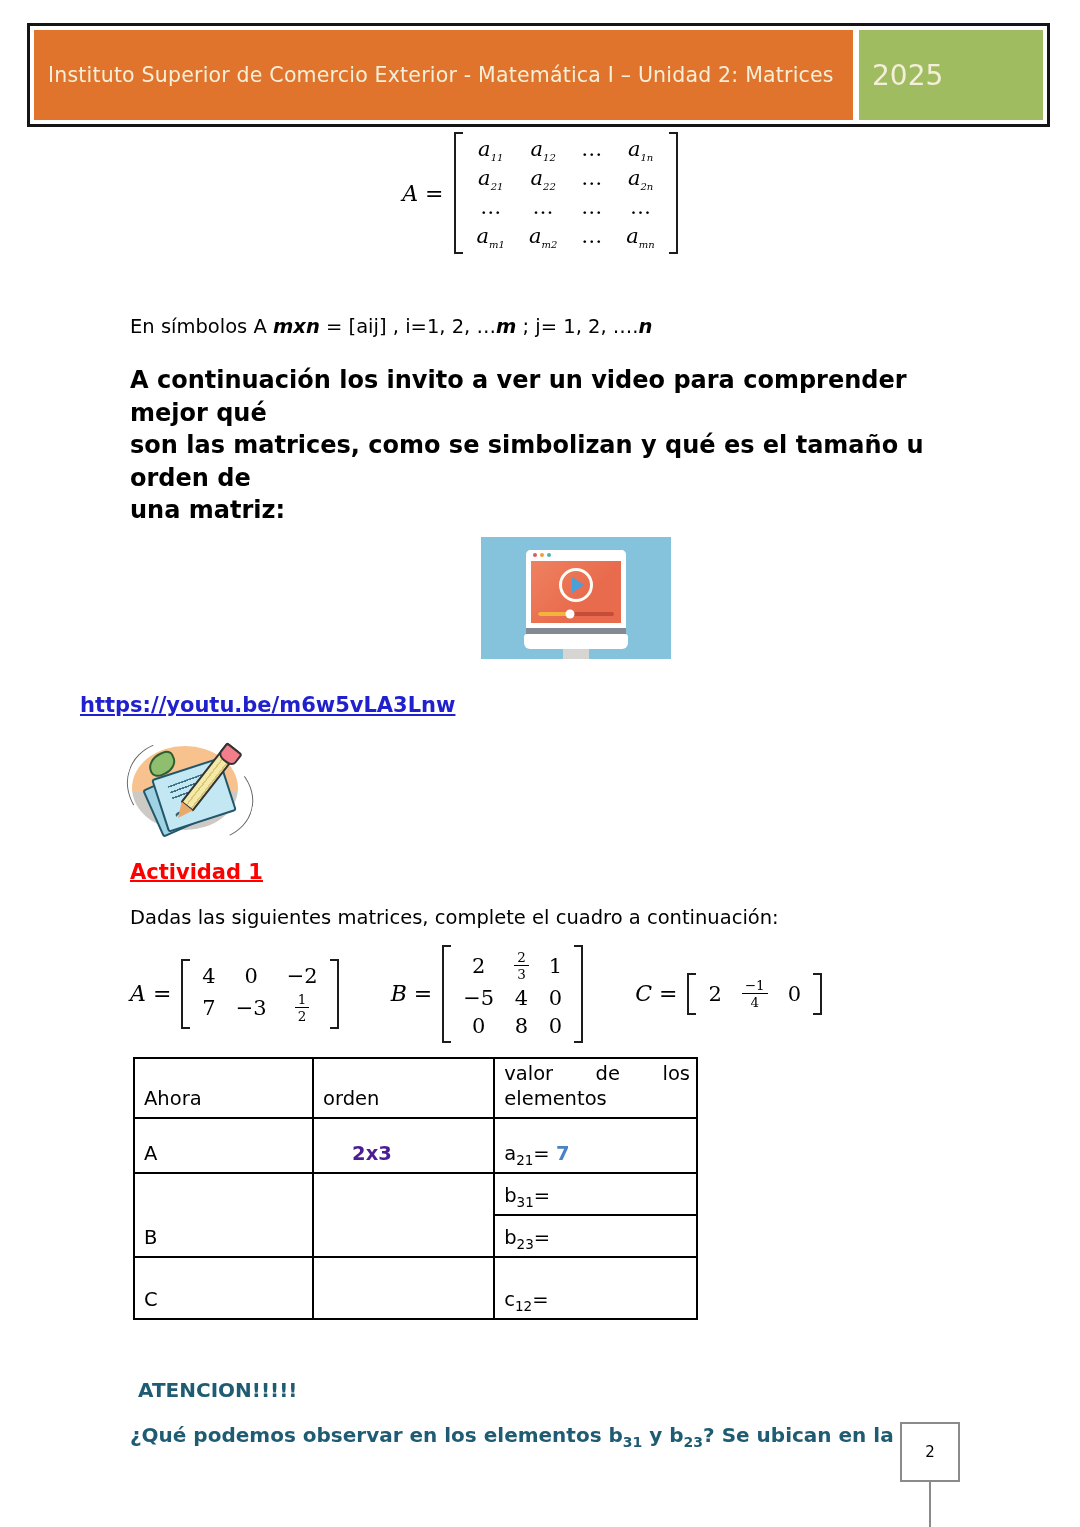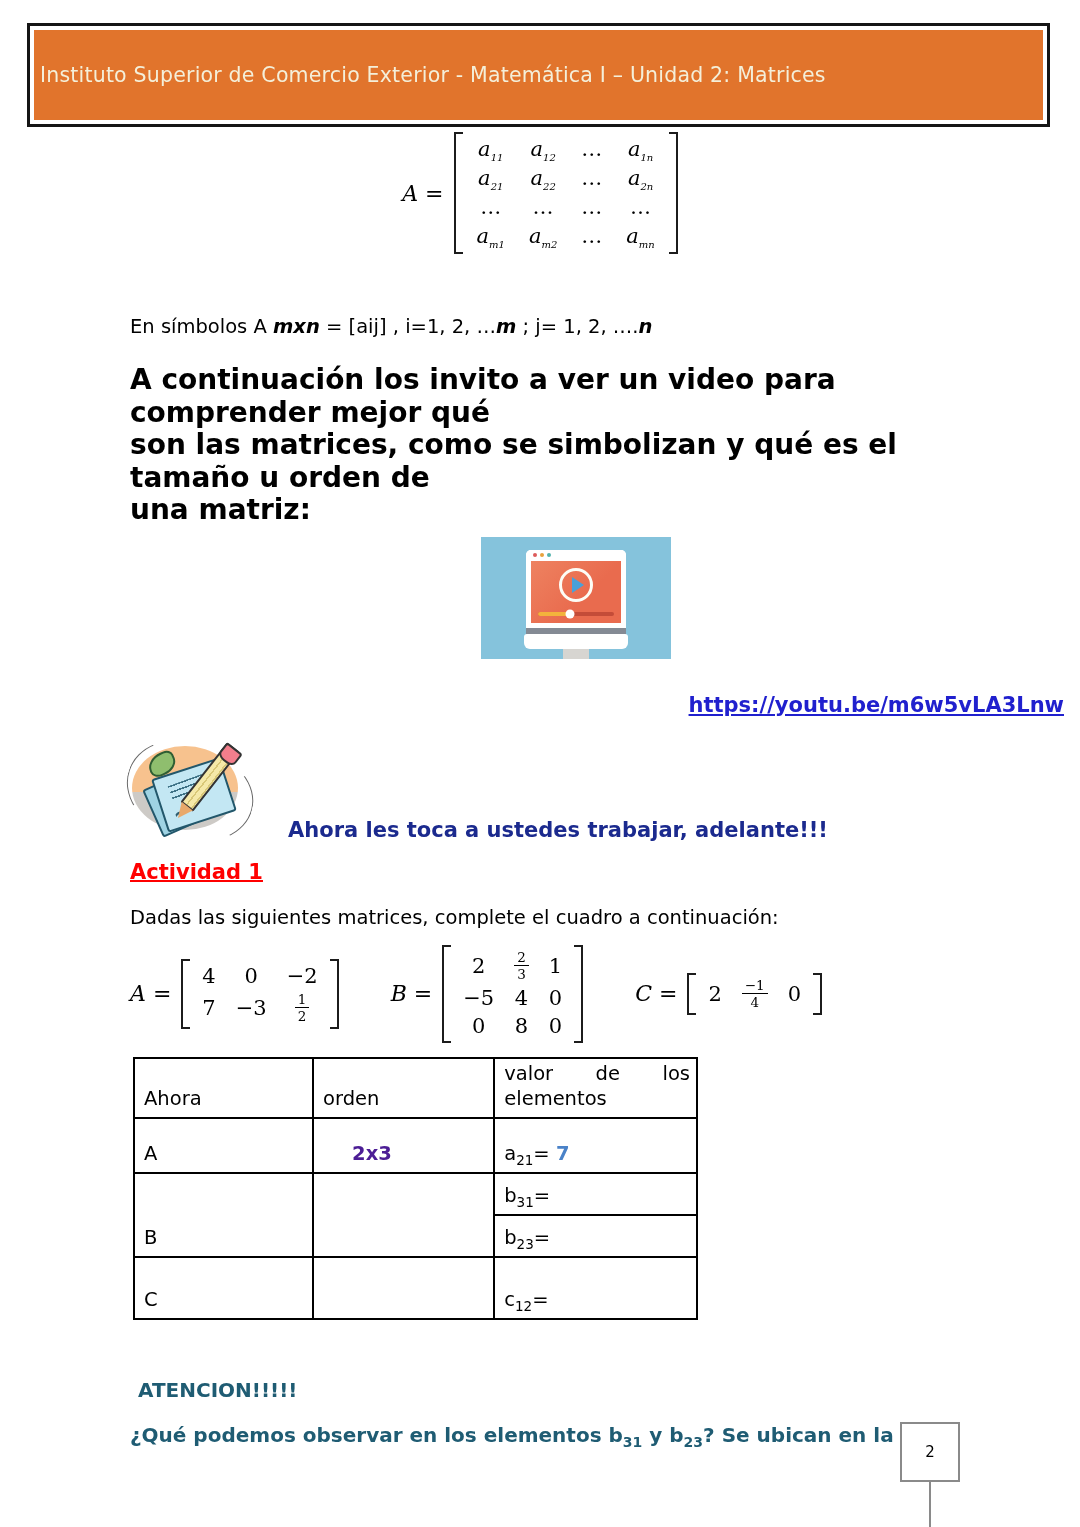--- a/index.html
+++ b/index.html
@@ -13,21 +13,21 @@
   sub { font-size: 13px; line-height: 0; }
 
   
   .hdr {
     margin: 23px 30px 0 27px; height: 104px;
     border: 3px solid #151515; padding: 4px; background: #fff;
     display: flex; gap: 6px;
   }
   .hdr-orange {
     flex: 1; background: #E1742C; color: #F4EFD9;
-    display: flex; align-items: center; padding-left: 6px;
+    display: flex; align-items: center; padding-left: 14px;
     font-size: 20.5px; letter-spacing: .2px;
   }
   .hdr-green {
     width: 184px; background: #A0BC61; color: #F4EFD9;
     display: flex; align-items: center; padding-left: 13px; font-size: 28px;
   }
 
   
   .mat { display: inline-flex; align-items: center; }
   .mlabel {
@@ -47,42 +47,42 @@
   .mcell sub { font-style: italic; font-size: 10px; text-align: center; }
   .frac { display: inline-flex; flex-direction: column; vertical-align: middle; line-height: 1.1; }
   .fnum { display: block; font-size: 13.5px; border-bottom: 1.3px solid #000; padding: 0 3px 1px; text-align: center; }
   .fden { display: block; font-size: 13.5px; padding-top: 1px; text-align: center; }
 
   .gmatrix-wrap { display: flex; justify-content: center; margin-top: 5px; }
   .gmatrix-wrap .mcell { padding: 2px 12px; line-height: 25px; }
 
   
   .symbols { margin: 61px 0 0 130px; font-size: 19.5px; }
-  .bold-para { margin: 26px 0 0 130px; width: 860px; font-size: 28px; font-weight: bold; line-height: 32.5px; }
+  .bold-para { margin: 26px 0 0 130px; width: 860px; font-size: 24px; font-weight: bold; line-height: 32.5px; }
 
   
   .video-fig {
     position: relative; width: 190px; height: 122px;
     background: #85C3DC; margin: 10px auto 0; left: 36px;
   }
   .mon { position: absolute; left: 45px; top: 13px; width: 100px; height: 84px; background: #fff; border-radius: 5px 5px 0 0; overflow: hidden; }
   .mon-dots { height: 11px; display: flex; align-items: center; gap: 3px; padding-left: 7px; background: #fff; }
   .mon-dots i { width: 4px; height: 4px; border-radius: 50%; display: block; }
   .d1 { background: #DD5B5B; } .d2 { background: #E8A23D; } .d3 { background: #52B3AD; }
   .mon-screen { position: relative; margin: 0 5px; height: 62px; background: linear-gradient(135deg, #EE8260 0%, #E96B4E 60%); }
   .ring { position: absolute; left: 50%; top: 24px; transform: translate(-50%,-50%); width: 34px; height: 34px; border: 3px solid #FDFDF6; border-radius: 50%; display: flex; align-items: center; justify-content: center; }
   .play { width: 0; height: 0; border-left: 12px solid #4AA0D8; border-top: 8px solid transparent; border-bottom: 8px solid transparent; margin-left: 4px; }
   .pbar { position: absolute; left: 7px; right: 7px; bottom: 7px; height: 3.5px; background: #C44C38; border-radius: 2px; }
   .pfill { position: absolute; left: 0; top: 0; bottom: 0; width: 42%; background: #F3B33C; border-radius: 2px; }
   .pknob { position: absolute; left: 42%; top: 50%; transform: translate(-50%,-50%); width: 9px; height: 9px; background: #fff; border-radius: 50%; }
   .mon-edge { position: absolute; left: 0; right: 0; bottom: 0; height: 6px; background: #848A94; }
   .chin { position: absolute; left: 43px; top: 97px; width: 104px; height: 15px; background: #fff; border-radius: 3px 3px 6px 6px; }
   .stand-neck { position: absolute; left: 82px; top: 112px; width: 26px; height: 10px; background: #D7D5D1; }
 
-  .link-row { margin: 34px 16px 0 80px; text-align: right; }
+  .link-row { margin: 34px 16px 0 80px; text-align: left; }
   .vlink { color: #2020CE; font-weight: bold; font-size: 21px; text-decoration: underline; cursor: pointer; }
 
   
   .work-row { display: flex; align-items: flex-end; margin: 22px 0 0 128px; height: 115px; }
   .note-icon { position: relative; width: 130px; height: 115px; flex: 0 0 auto; }
   .ncircle { position: absolute; left: 4px; top: 7px; width: 106px; height: 84px; border-radius: 50%;
              background: linear-gradient(#F7C28E 0 55%, #CDCAC6 55% 100%); }
   .arc1 { position: absolute; left: -2px; top: 2px; width: 114px; height: 94px; border-radius: 50%;
           border: 1.6px solid transparent; border-left-color: #6a6a6a; transform: rotate(18deg); }
   .arc2 { position: absolute; left: 6px; top: 10px; width: 120px; height: 92px; border-radius: 50%;
@@ -138,20 +138,23 @@
                  font-size: 15px; }
   .pagenum-line { position: absolute; left: 929px; top: 1482px; width: 2px; height: 45px; background: #8a8a8a; }
 </style>
 </head>
 <body>
 
 <div class="hdr">
   <div class="hdr-orange">
     <span>Instituto Superior de Comercio Exterior - Matemática I – Unidad 2: Matrices</span>
   </div>
+  <div class="hdr-green">
+    <span>2025</span>
+  </div>
 </div>
 
 <div class="gmatrix-wrap">
   <div class="mat">
     <span class="mlabel">A =</span>
     <span class="mwrap">
       <span class="bracket bl"></span>
       <div class="mgrid" style="grid-template-columns: repeat(4, auto);">
           <span class="mcell"><i>a</i><sub>11</sub></span>
           <span class="mcell"><i>a</i><sub>12</sub></span>
@@ -211,21 +214,20 @@
       <span class="arc2"></span>
     <div class="ncircle"></div>
     <div class="pad-back"></div>
     <div class="pad">
       <div class="pad-lines"></div>
       <span class="squiggle">~</span>
     </div>
     <div class="leaf"></div>
     <div class="pencil"></div>
   </div>
-  <p class="work-text">Ahora les toca a ustedes trabajar, adelante!!!</p>
 </div>
 
 <div><h3 class="activity">Actividad 1</h3></div>
 <p class="dadas">Dadas las siguientes matrices, complete el cuadro a continuación:</p>
 
 <div class="mats-row">
   <div class="mat">
     <span class="mlabel">A =</span>
     <span class="mwrap">
       <span class="bracket bl"></span>

